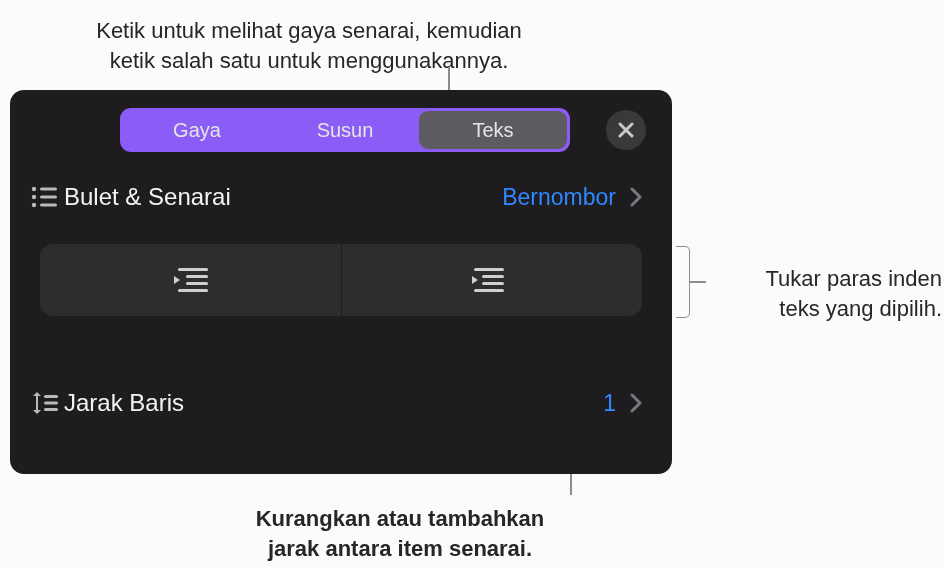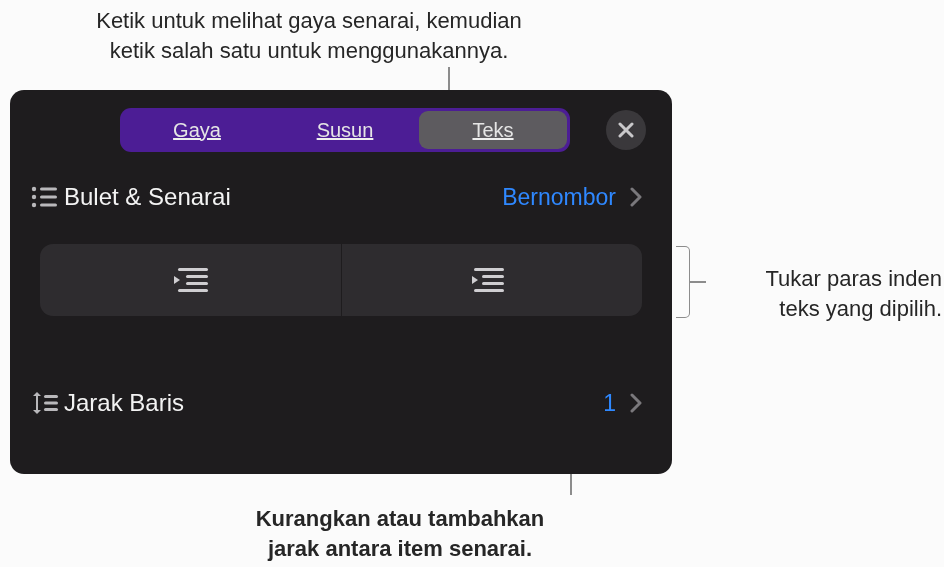--- a/index.html
+++ b/index.html
@@ -46,26 +46,25 @@
     overflow: hidden;
   }
 
   
   .segbar {
     position: absolute;
     top: 18px;
     left: 110px;
     width: 450px;
     height: 44px;
-    background: #4c1d95;
+    background: #8b5cf6;
     border-radius: 11px;
     display: flex;
     align-items: stretch;
     padding: 3px;
-    text-decoration: underline;
   }
   .seg {
     flex: 1;
     display: flex;
     align-items: center;
     justify-content: center;
     font-size: 20px;
     font-weight: 500;
     color: #e5e5e5;
     border-radius: 9px;
@@ -146,21 +145,21 @@
   }
   .indent-btn + .indent-btn {
     border-left: 1px solid #1e1c1e;
   }
 
   svg { display: block; }
 </style>
 </head>
 <body>
 
-<div class="callout" style="top:6px; left:44px; width:530px;">
+<div class="callout" style="top:16px; left:44px; width:530px;">
   <span>Ketik untuk melihat gaya senarai, kemudian</span><br>
   <span>ketik salah satu untuk menggunakannya.</span>
 </div>
 <div class="line" style="left:448px; top:67px; width:1.5px; height:30px;"></div>
 
 <div class="bracket" style="left:676px; top:246px; width:14px; height:72px; border-radius:0 5px 5px 0;"></div>
 <div class="line" style="left:690px; top:281px; width:16px; height:1.5px;"></div>
 <div class="callout right" style="top:264px; left:712px; width:230px;">
   <span>Tukar paras inden</span><br>
   <span>teks yang dipilih.</span>

